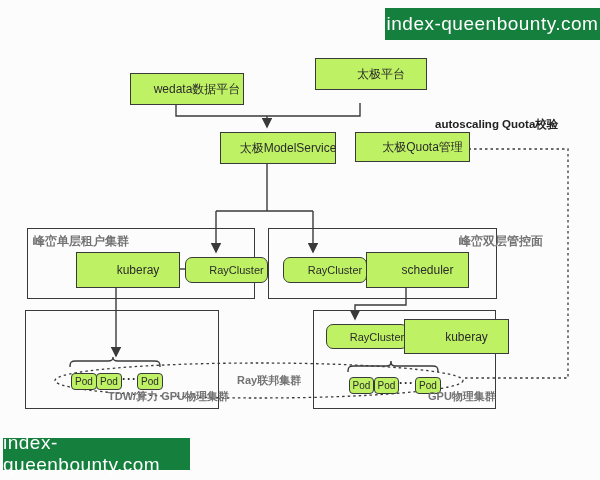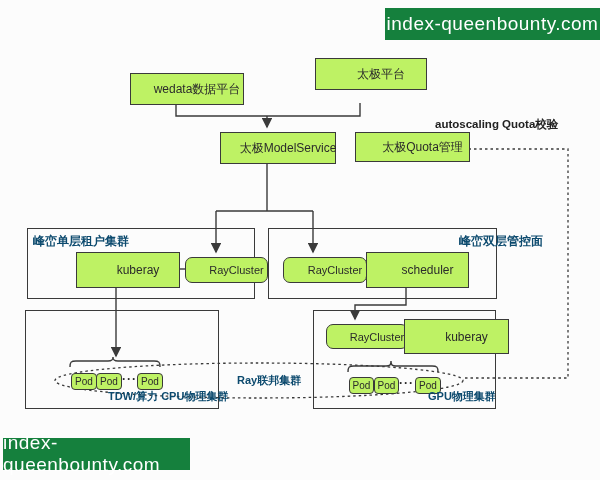--- a/index.html
+++ b/index.html
@@ -24,21 +24,21 @@
     display:flex;align-items:center;justify-content:center;
     font-size:12px;white-space:nowrap;z-index:3;padding-left:20px;
   }
   .rounded{border-radius:7px;font-size:11px;}
   .pod{
     position:absolute;border:1.3px solid #3a3a3a;background:#bef264;border-radius:4px;
     display:flex;align-items:center;justify-content:center;
     font-size:10px;z-index:3;
   }
   .lbl{
-    position:absolute;font-size:12px;font-weight:600;white-space:nowrap;z-index:4;color:#0c4a6e;
+    position:absolute;font-size:12px;font-weight:600;white-space:nowrap;z-index:4;color:#737373;
   }
   .lbl-small{font-size:11px;}
   .annot{
     position:absolute;font-size:11.5px;white-space:nowrap;z-index:4;color:#222;font-weight:700;
   }
   .dots{
     position:absolute;font-size:12px;font-weight:bold;z-index:3;letter-spacing:1px;color:#2b2b2b;
   }
   svg.connectors{position:absolute;left:0;top:0;z-index:2;}
 </style>
@@ -111,15 +111,15 @@
 <div class="pod" style="left:349px;top:377px;width:23px;height:15px;">Pod</div>
 <div class="pod" style="left:374px;top:377px;width:23px;height:15px;">Pod</div>
 <div class="dots" style="left:399px;top:376px;">···</div>
 <div class="pod" style="left:415px;top:377px;width:24px;height:15px;">Pod</div>
 <div class="lbl lbl-small" style="left:428px;top:389px;">GPU物理集群</div>
 
 <div class="pod" style="left:71px;top:373px;width:24px;height:15px;">Pod</div>
 <div class="pod" style="left:96px;top:373px;width:24px;height:15px;">Pod</div>
 <div class="dots" style="left:122px;top:372px;">···</div>
 <div class="pod" style="left:137px;top:373px;width:24px;height:15px;">Pod</div>
-<div class="lbl lbl-small" style="left:108px;top:389px;">TDW/算力 CPU物理集群</div>
+<div class="lbl lbl-small" style="left:108px;top:389px;">TDW/算力 GPU物理集群</div>
 
 <div class="lbl lbl-small" style="left:237px;top:373px;">Ray联邦集群</div>
 
 </body></html>

